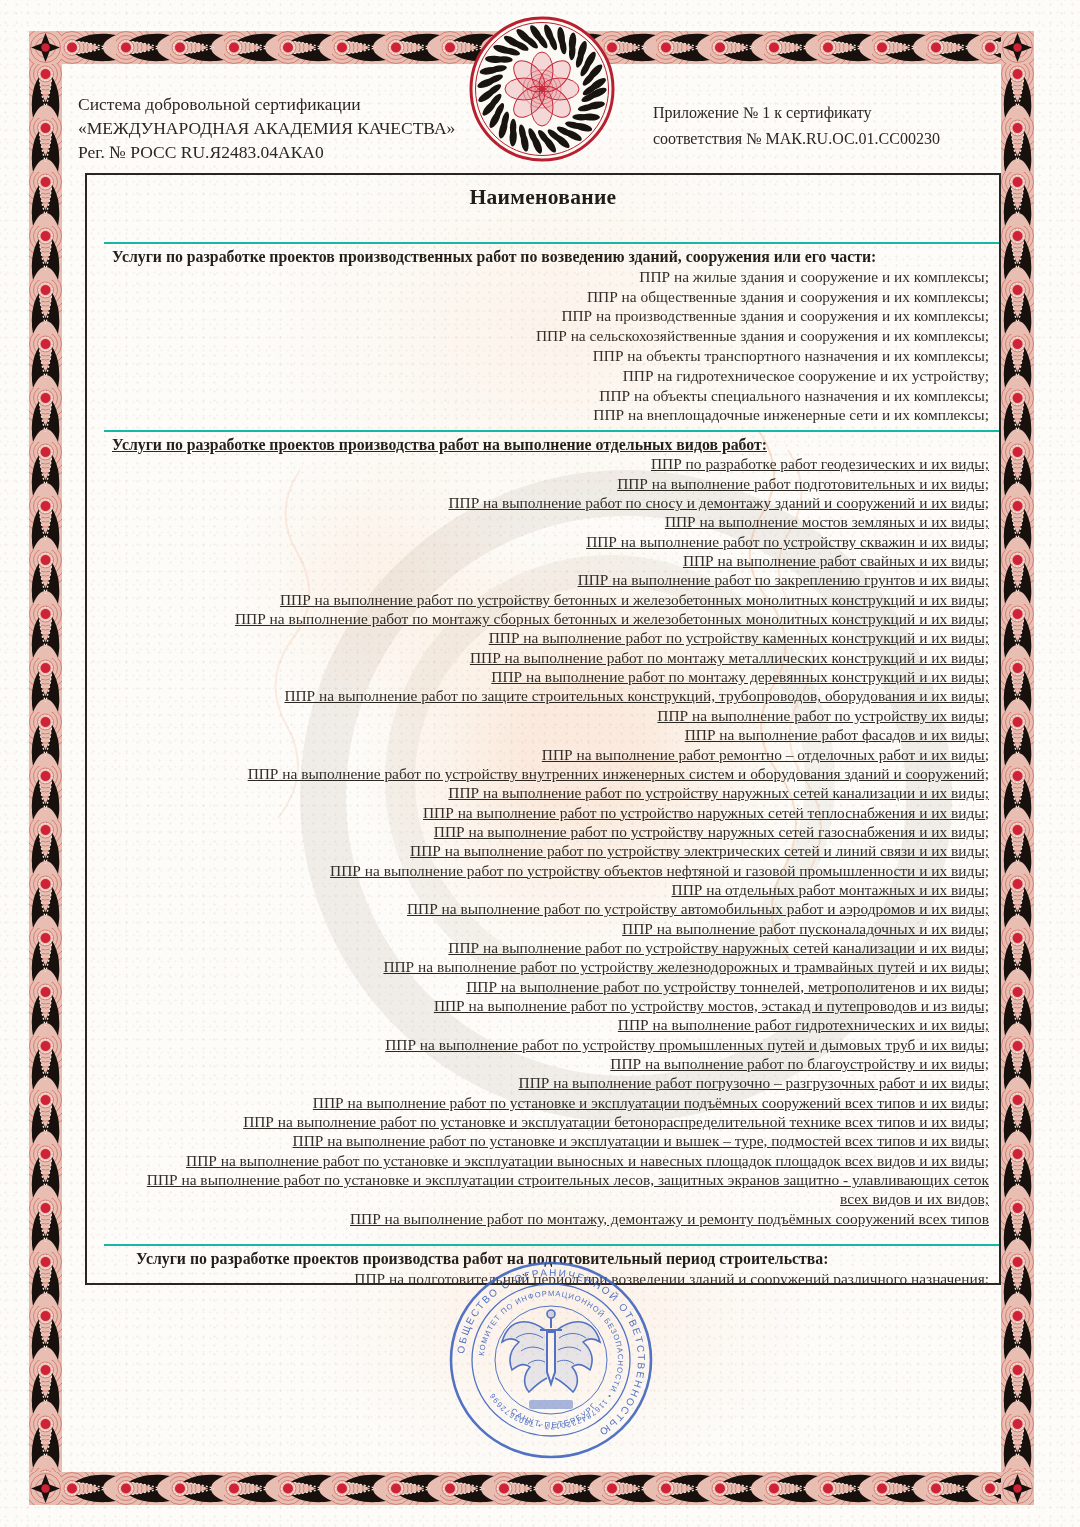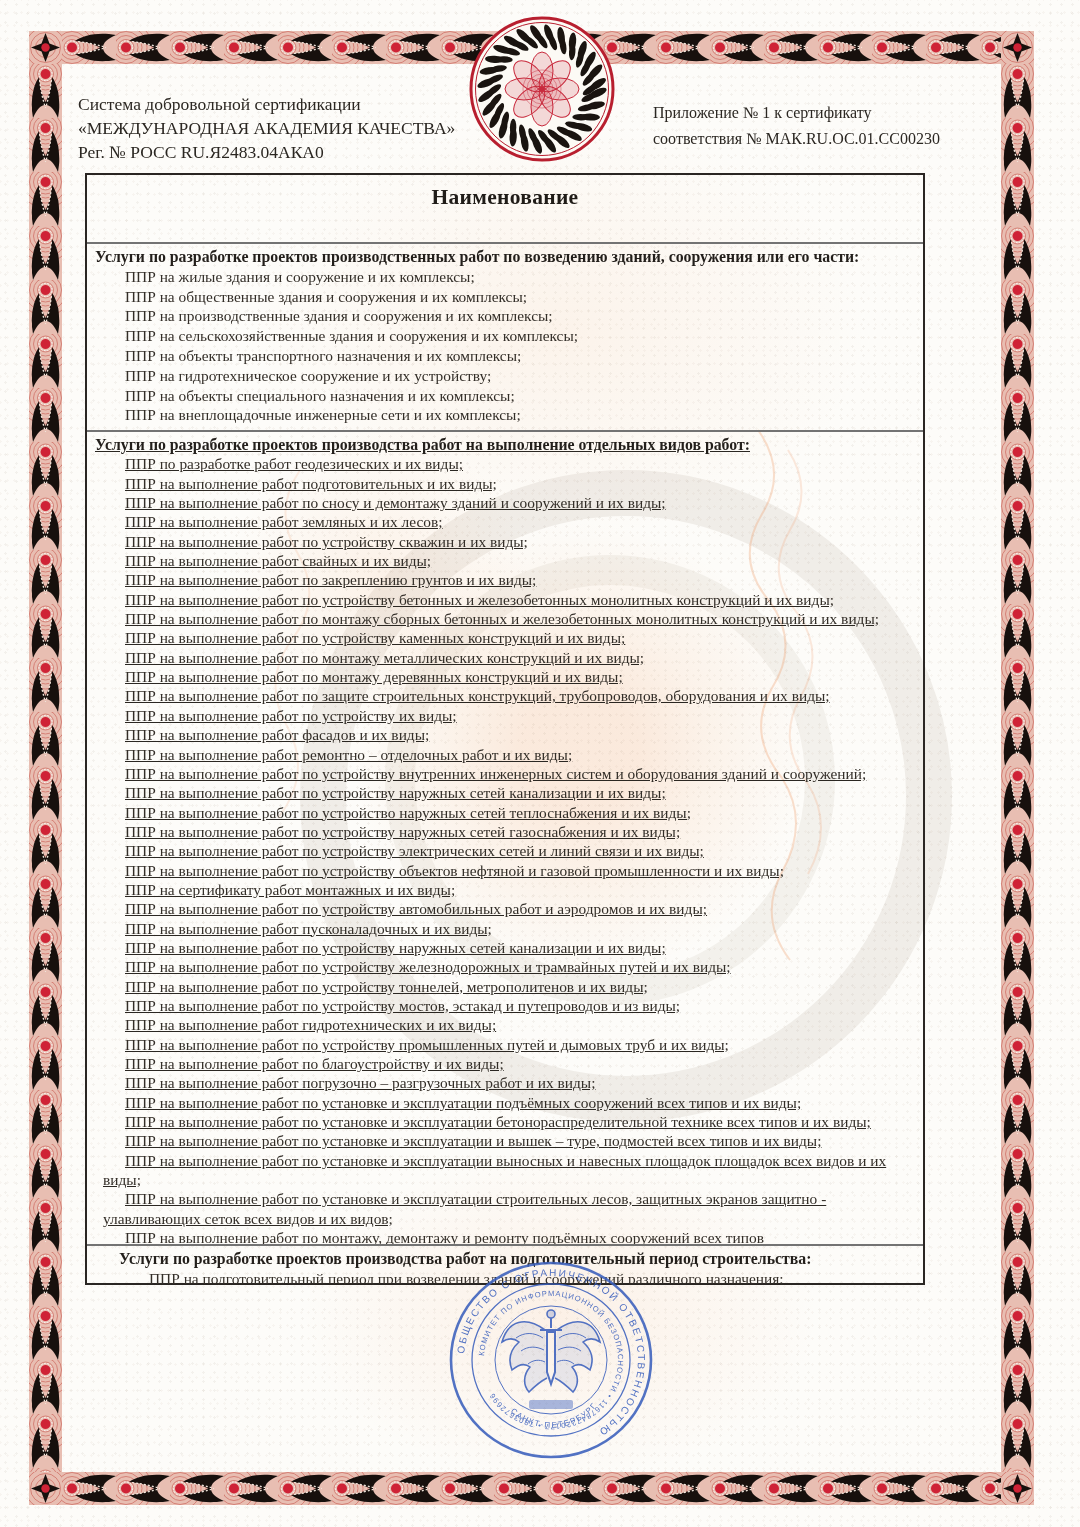--- a/index.html
+++ b/index.html
@@ -31,27 +31,27 @@
     background:radial-gradient(ellipse, rgba(243,178,128,.12), transparent 70%);}
   .wm-bottom{left:300px;top:1150px;width:520px;height:330px;
     background:radial-gradient(ellipse, rgba(243,170,118,.14), transparent 70%);}
   .wm-waves{position:absolute;left:0;top:0;pointer-events:none;}
   
   .hdr-left{position:absolute;left:78px;top:92px;font-size:17.5px;line-height:24px;}
   .hdr-right{position:absolute;left:653px;top:100px;font-size:16px;line-height:26px;}
   .emblem{position:absolute;left:467px;top:14px;}
   .stamp{position:absolute;left:444px;top:1258px;opacity:.88;}
   
-  .main-box{position:absolute;left:85px;top:173px;width:840px;height:1112px;
+  .main-box{position:absolute;left:85px;top:173px;width:916px;height:1112px;
     border:2px solid #2a2623;box-sizing:border-box;background:transparent;}
   .box-title{height:67px;box-sizing:border-box;padding-top:10px;text-align:center;
     font-weight:bold;font-size:21.5px;letter-spacing:.3px;color:#201c18;}
-  .sec{box-sizing:border-box;border-top:2px solid #737373;padding:3px 10px 0 8px;overflow:hidden;}
+  .sec{box-sizing:border-box;border-top:2px solid #14b8a6;padding:3px 10px 0 8px;overflow:hidden;margin-left:17px;}
   .sec .heading{font-weight:bold;font-size:15.8px;color:#231f1b;}
-  .sec .item{padding-left:8px;text-indent:22px;font-size:15.4px;color:#332e28;}
+  .sec .item{padding-left:8px;text-indent:22px;font-size:15.4px;color:#332e28;text-align:right;}
   .sec0{height:188px;line-height:19.8px;}
   .sec1{height:814px;line-height:19.35px;text-decoration:underline;}
   .sec2{height:41px;line-height:19.5px;padding-left:32px;}
 </style>
 </head>
 <body>
 
 <div class="page">
 
   <div class="wm wm-top"></div>
@@ -317,40 +317,40 @@
           <div class="item">ППР на объекты транспортного назначения и их комплексы;</div>
           <div class="item">ППР на гидротехническое сооружение и их устройству;</div>
           <div class="item">ППР на объекты специального назначения и их комплексы;</div>
           <div class="item">ППР на внеплощадочные инженерные сети и их комплексы;</div>
         </div>
         <div class="sec sec1">
           <div class="heading">Услуги по разработке проектов производства работ на выполнение отдельных видов работ:</div>
           <div class="item">ППР по разработке работ геодезических и их виды;</div>
           <div class="item">ППР на выполнение работ подготовительных и их виды;</div>
           <div class="item">ППР на выполнение работ по сносу и демонтажу зданий и сооружений и их виды;</div>
-          <div class="item">ППР на выполнение работ земляных и их лесов;</div>
+          <div class="item">ППР на выполнение мостов земляных и их виды;</div>
           <div class="item">ППР на выполнение работ по устройству скважин и их виды;</div>
           <div class="item">ППР на выполнение работ свайных и их виды;</div>
           <div class="item">ППР на выполнение работ по закреплению грунтов и их виды;</div>
           <div class="item">ППР на выполнение работ по устройству бетонных и железобетонных монолитных конструкций и их виды;</div>
           <div class="item">ППР на выполнение работ по монтажу сборных бетонных и железобетонных монолитных конструкций и их виды;</div>
           <div class="item">ППР на выполнение работ по устройству каменных конструкций и их виды;</div>
           <div class="item">ППР на выполнение работ по монтажу металлических конструкций и их виды;</div>
           <div class="item">ППР на выполнение работ по монтажу деревянных конструкций и их виды;</div>
           <div class="item">ППР на выполнение работ по защите строительных конструкций, трубопроводов, оборудования и их виды;</div>
           <div class="item">ППР на выполнение работ по устройству их виды;</div>
           <div class="item">ППР на выполнение работ фасадов и их виды;</div>
           <div class="item">ППР на выполнение работ ремонтно – отделочных работ и их виды;</div>
           <div class="item">ППР на выполнение работ по устройству внутренних инженерных систем и оборудования зданий и сооружений;</div>
           <div class="item">ППР на выполнение работ по устройству наружных сетей канализации и их виды;</div>
           <div class="item">ППР на выполнение работ по устройство наружных сетей теплоснабжения и их виды;</div>
           <div class="item">ППР на выполнение работ по устройству наружных сетей газоснабжения и их виды;</div>
           <div class="item">ППР на выполнение работ по устройству электрических сетей и линий связи и их виды;</div>
           <div class="item">ППР на выполнение работ по устройству объектов нефтяной и газовой промышленности и их виды;</div>
-          <div class="item">ППР на сертификату работ монтажных и их виды;</div>
+          <div class="item">ППР на отдельных работ монтажных и их виды;</div>
           <div class="item">ППР на выполнение работ по устройству автомобильных работ и аэродромов и их виды;</div>
           <div class="item">ППР на выполнение работ пусконаладочных и их виды;</div>
           <div class="item">ППР на выполнение работ по устройству наружных сетей канализации и их виды;</div>
           <div class="item">ППР на выполнение работ по устройству железнодорожных и трамвайных путей и их виды;</div>
           <div class="item">ППР на выполнение работ по устройству тоннелей, метрополитенов и их виды;</div>
           <div class="item">ППР на выполнение работ по устройству мостов, эстакад и путепроводов и из виды;</div>
           <div class="item">ППР на выполнение работ гидротехнических и их виды;</div>
           <div class="item">ППР на выполнение работ по устройству промышленных путей и дымовых труб и их виды;</div>
           <div class="item">ППР на выполнение работ по благоустройству и их виды;</div>
           <div class="item">ППР на выполнение работ погрузочно – разгрузочных работ и их виды;</div>

